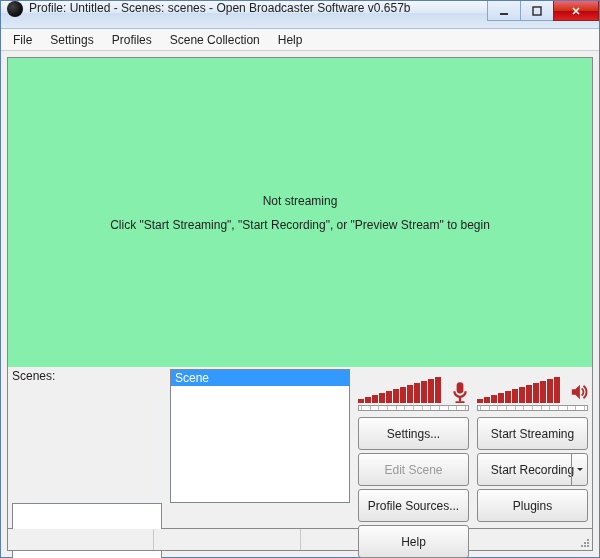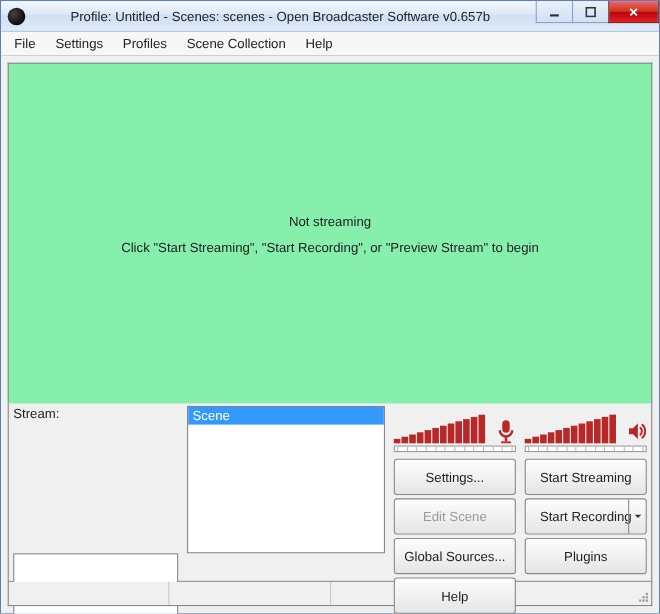--- a/index.html
+++ b/index.html
@@ -17,23 +17,22 @@
     height: 558px;
     border: 1px solid #5a7fb0;
     background: #f0f0f0;
     display: flex;
     flex-direction: column;
   }
   .titlebar {
     height: 28px;
     background: linear-gradient(to bottom, #f3f7fc 0%, #dde8f6 45%, #cedef2 46%, #dfeaf6 100%);
     display: flex;
-    align-items: center;
+    align-items: flex-start;
     border-bottom: 1px solid #a9c0de;
-    gap: 35px;
   }
   .titlebar .app-icon {
     width: 16px; height: 16px; margin: 0 6px;
     border-radius: 50%;
     background: radial-gradient(circle at 35% 35%, #444 0%, #111 60%, #000 100%);
     display: inline-block;
   }
   .titlebar .title {
     flex: 1;
     color: #222;
@@ -213,21 +212,21 @@
   </div>
 
   <div class="client">
 
     <div class="preview-area">
       <div class="line1">Not streaming</div>
       <div class="line2">Click "Start Streaming", "Start Recording", or "Preview Stream" to begin</div>
     </div>
 
     <div class="lower-panel">
-      <div class="panel-label">Stream:</div>
+      <div class="panel-label">Scenes:</div>
 
       <div class="controls-col">
         <div class="meters">
           <div class="meter">
             <div class="bars">
               <span class="bar" style="height:15%"></span>
                 <span class="bar" style="height:22%"></span>
                 <span class="bar" style="height:30%"></span>
                 <span class="bar" style="height:38%"></span>
                 <span class="bar" style="height:46%"></span>
@@ -325,21 +324,21 @@
             </div>
           <div class="btn">
             <span>Start Recording</span>
             <span class="drop">
               <svg viewBox="0 0 8 8" width="8" height="8">
                   <path d="M1 2l3 3 3-3z" fill="#333"></path>
                 </svg>
             </span>
           </div>
           <div class="btn">
-              <span>Global Sources...</span>
+              <span>Profile Sources...</span>
             </div>
           <div class="btn">
               <span>Plugins</span>
             </div>
           <div class="btn">
               <span>Help</span>
             </div>
         </div>
       </div>
 

